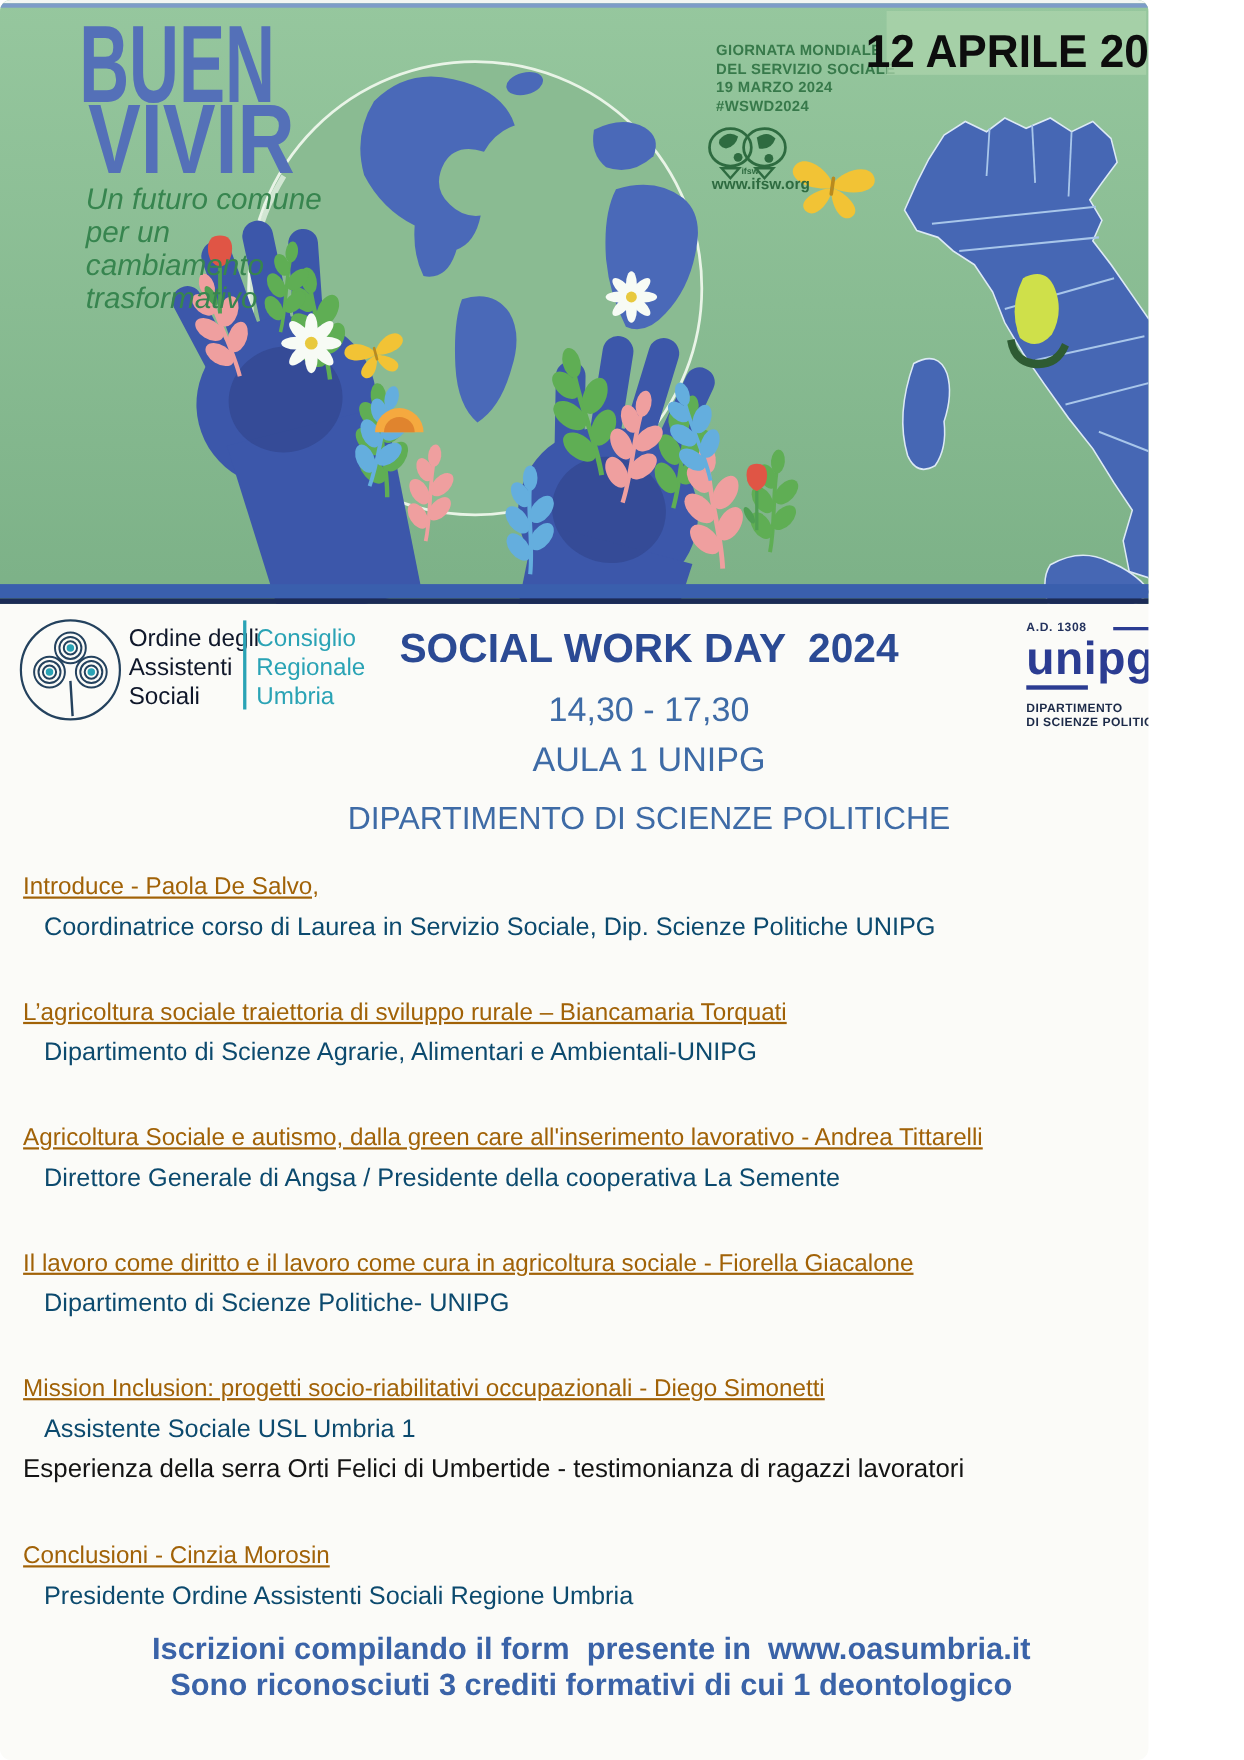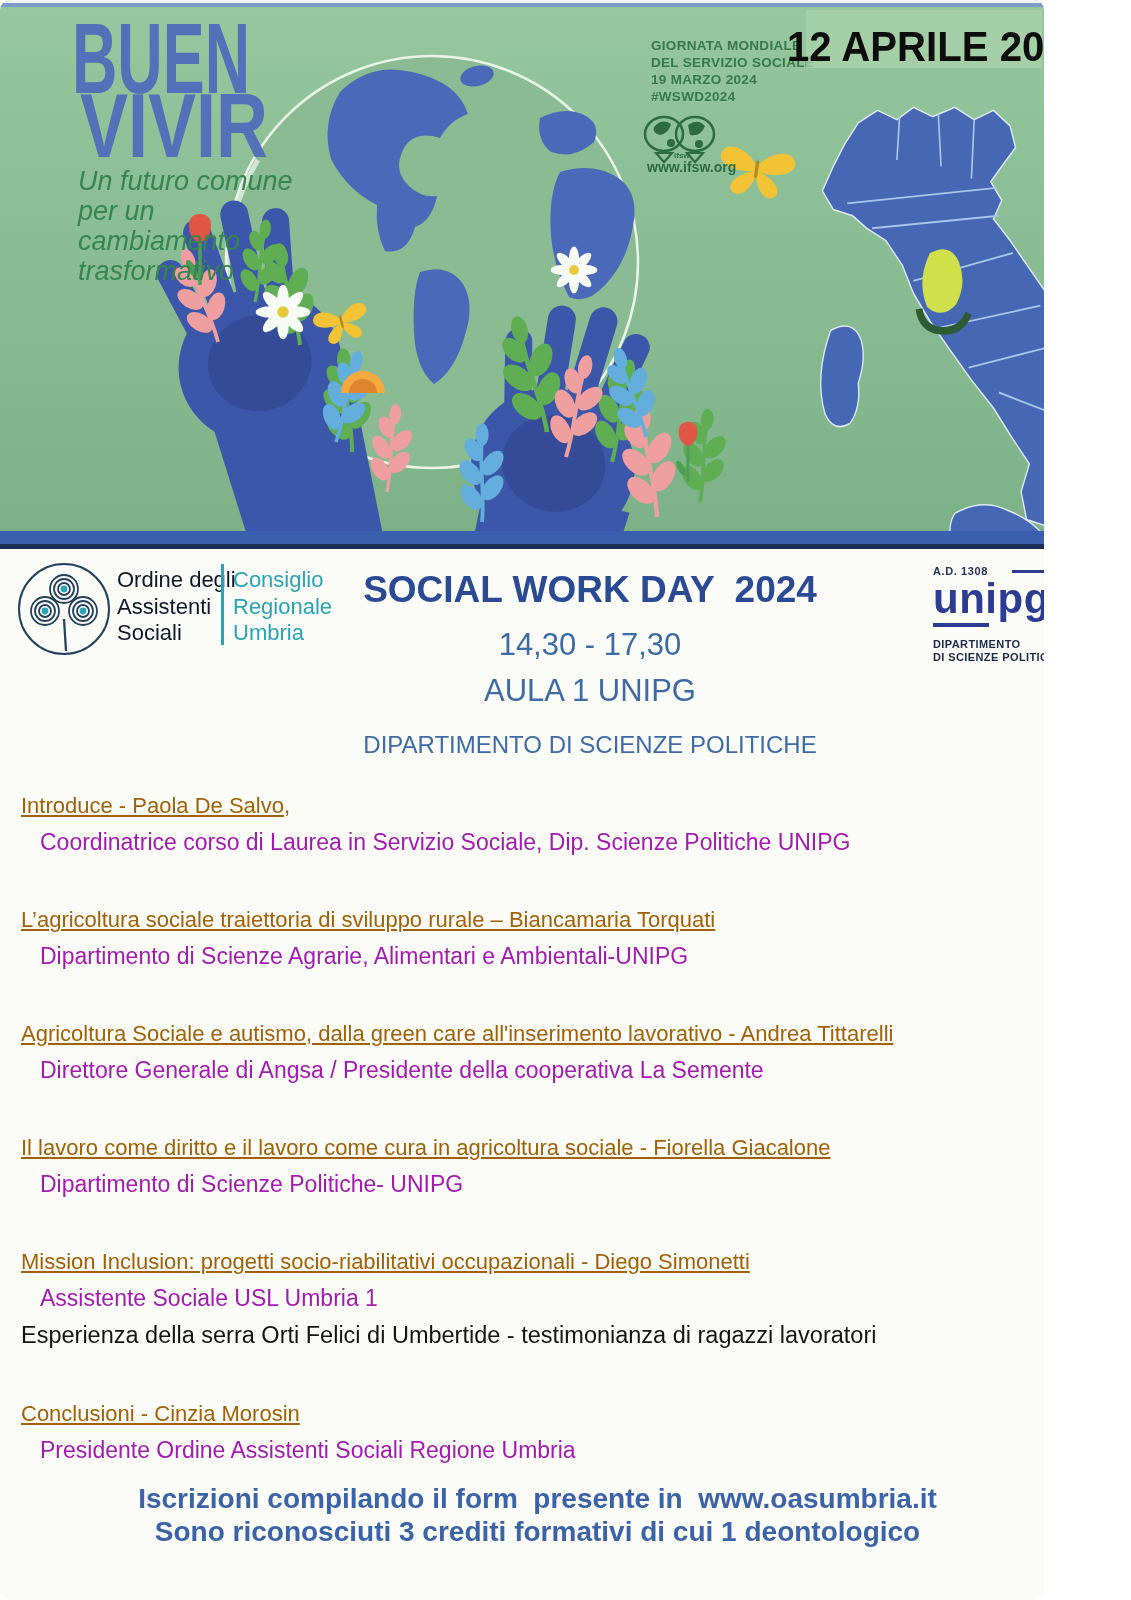--- a/index.html
+++ b/index.html
@@ -14,32 +14,32 @@
   .date-text{font-weight:bold;fill:#0d0d0d;font-size:42px;}
   
   .oas-logo{position:absolute;left:14px;top:559px;}
   .oas-name{position:absolute;left:117px;top:567px;font-size:22px;line-height:26.5px;color:#0f172a;}
   .oas-divider{position:absolute;left:221px;top:564px;width:3px;height:81px;background:#2aa3b5;}
   .oas-council{position:absolute;left:233px;top:567px;font-size:22px;line-height:26.5px;color:#2aa3b5;}
   .title-block{position:absolute;left:240px;top:570px;width:700px;text-align:center;color:#3e6ba6;}
   .event-title{font-size:37px;font-weight:bold;color:#2b4a94;line-height:40px;margin-bottom:17px;white-space:pre;}
   .event-time{font-size:31px;line-height:36px;margin-bottom:10px;}
   .event-venue{font-size:31px;line-height:36px;margin-bottom:18px;}
-  .event-dept{font-size:24px;line-height:36px;}
+  .event-dept{font-size:29px;line-height:36px;}
   .unipg{position:absolute;left:933px;top:565px;width:150px;color:#2b3c92;}
   .unipg-top{font-size:11px;font-weight:bold;letter-spacing:.6px;color:#24335e;display:flex;align-items:center;gap:24px;}
   .unipg-top .rule{display:inline-block;width:40px;height:3px;background:#2b3c92;}
   .unipg-word{font-size:42px;font-weight:bold;line-height:42px;letter-spacing:.5px;margin-top:1px;}
   .unipg-underline{width:56px;height:3.5px;background:#2b3c92;margin-top:3px;}
   .unipg-dept{font-size:11px;font-weight:bold;line-height:13.5px;letter-spacing:.4px;color:#1c2a48;margin-top:11px;}
   
   .program{position:absolute;left:21px;top:788px;right:8px;}
   .prog-item{margin-bottom:42px;}
   .prog-title{font-size:22px;line-height:36px;color:#a16207;text-decoration:underline;}
-  .prog-sub{font-size:23px;line-height:36px;color:#a21caf;padding-left:19px;}
+  .prog-sub{font-size:23px;line-height:36px;color:#0c4a6e;padding-left:19px;}
   .prog-extra{font-size:23.5px;line-height:38px;color:#141414;}
   
   .footer{position:absolute;left:0;top:1482px;width:1075px;text-align:center;color:#3a63a8;font-weight:bold;}
   .footer div{font-size:28px;line-height:33px;white-space:pre;}
 </style>
 </head>
 <body>
 
 <div class="poster">
 

